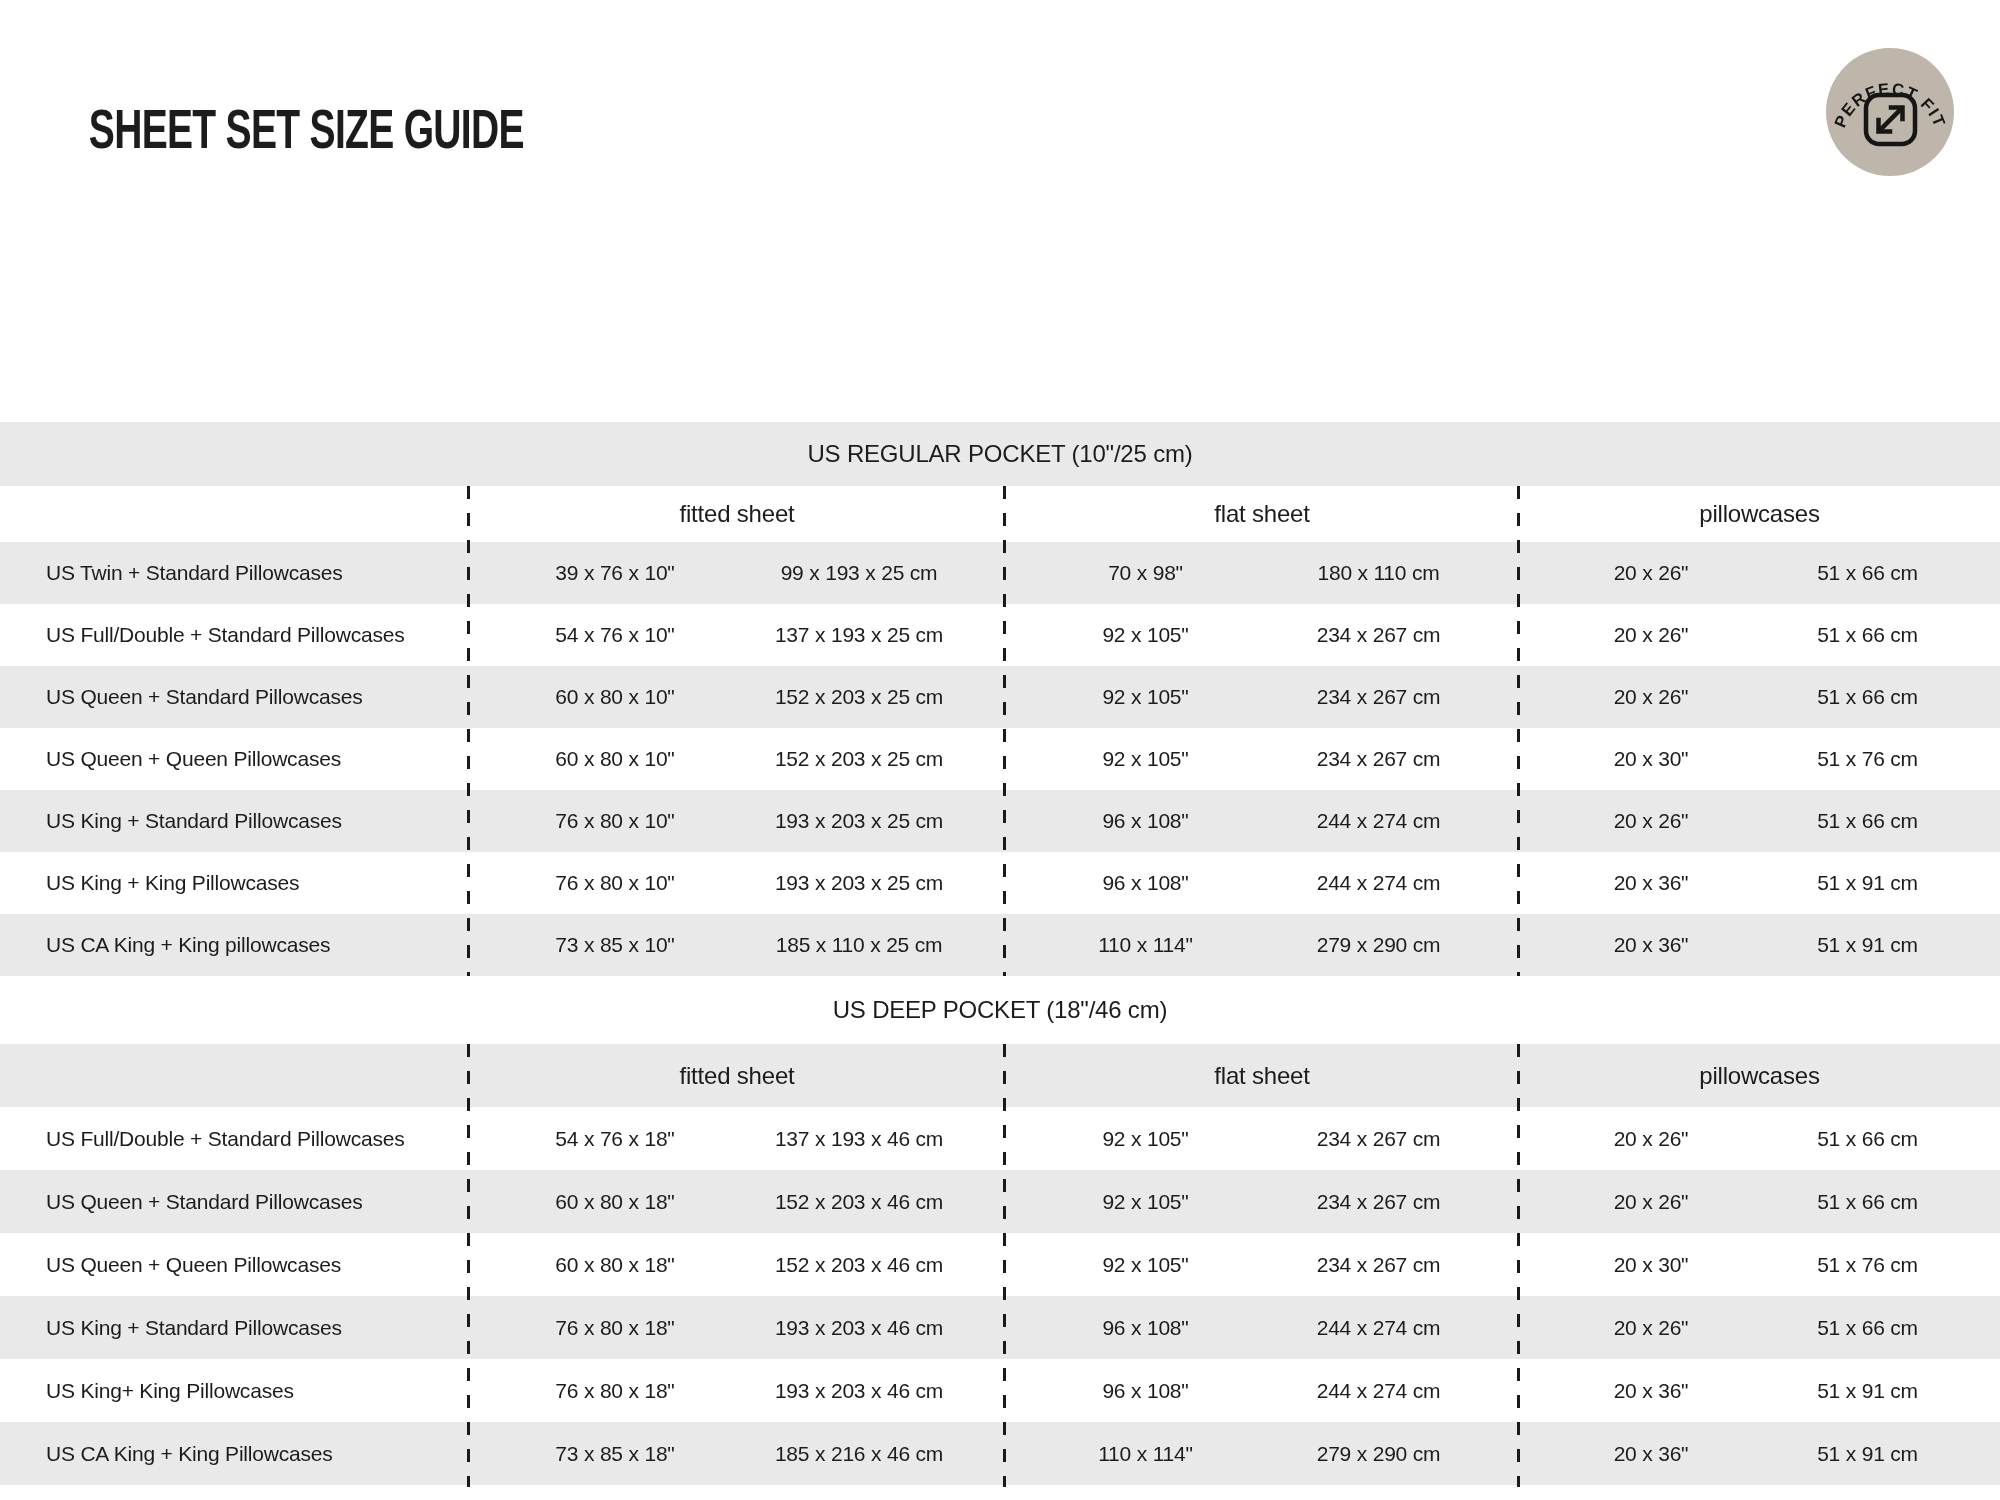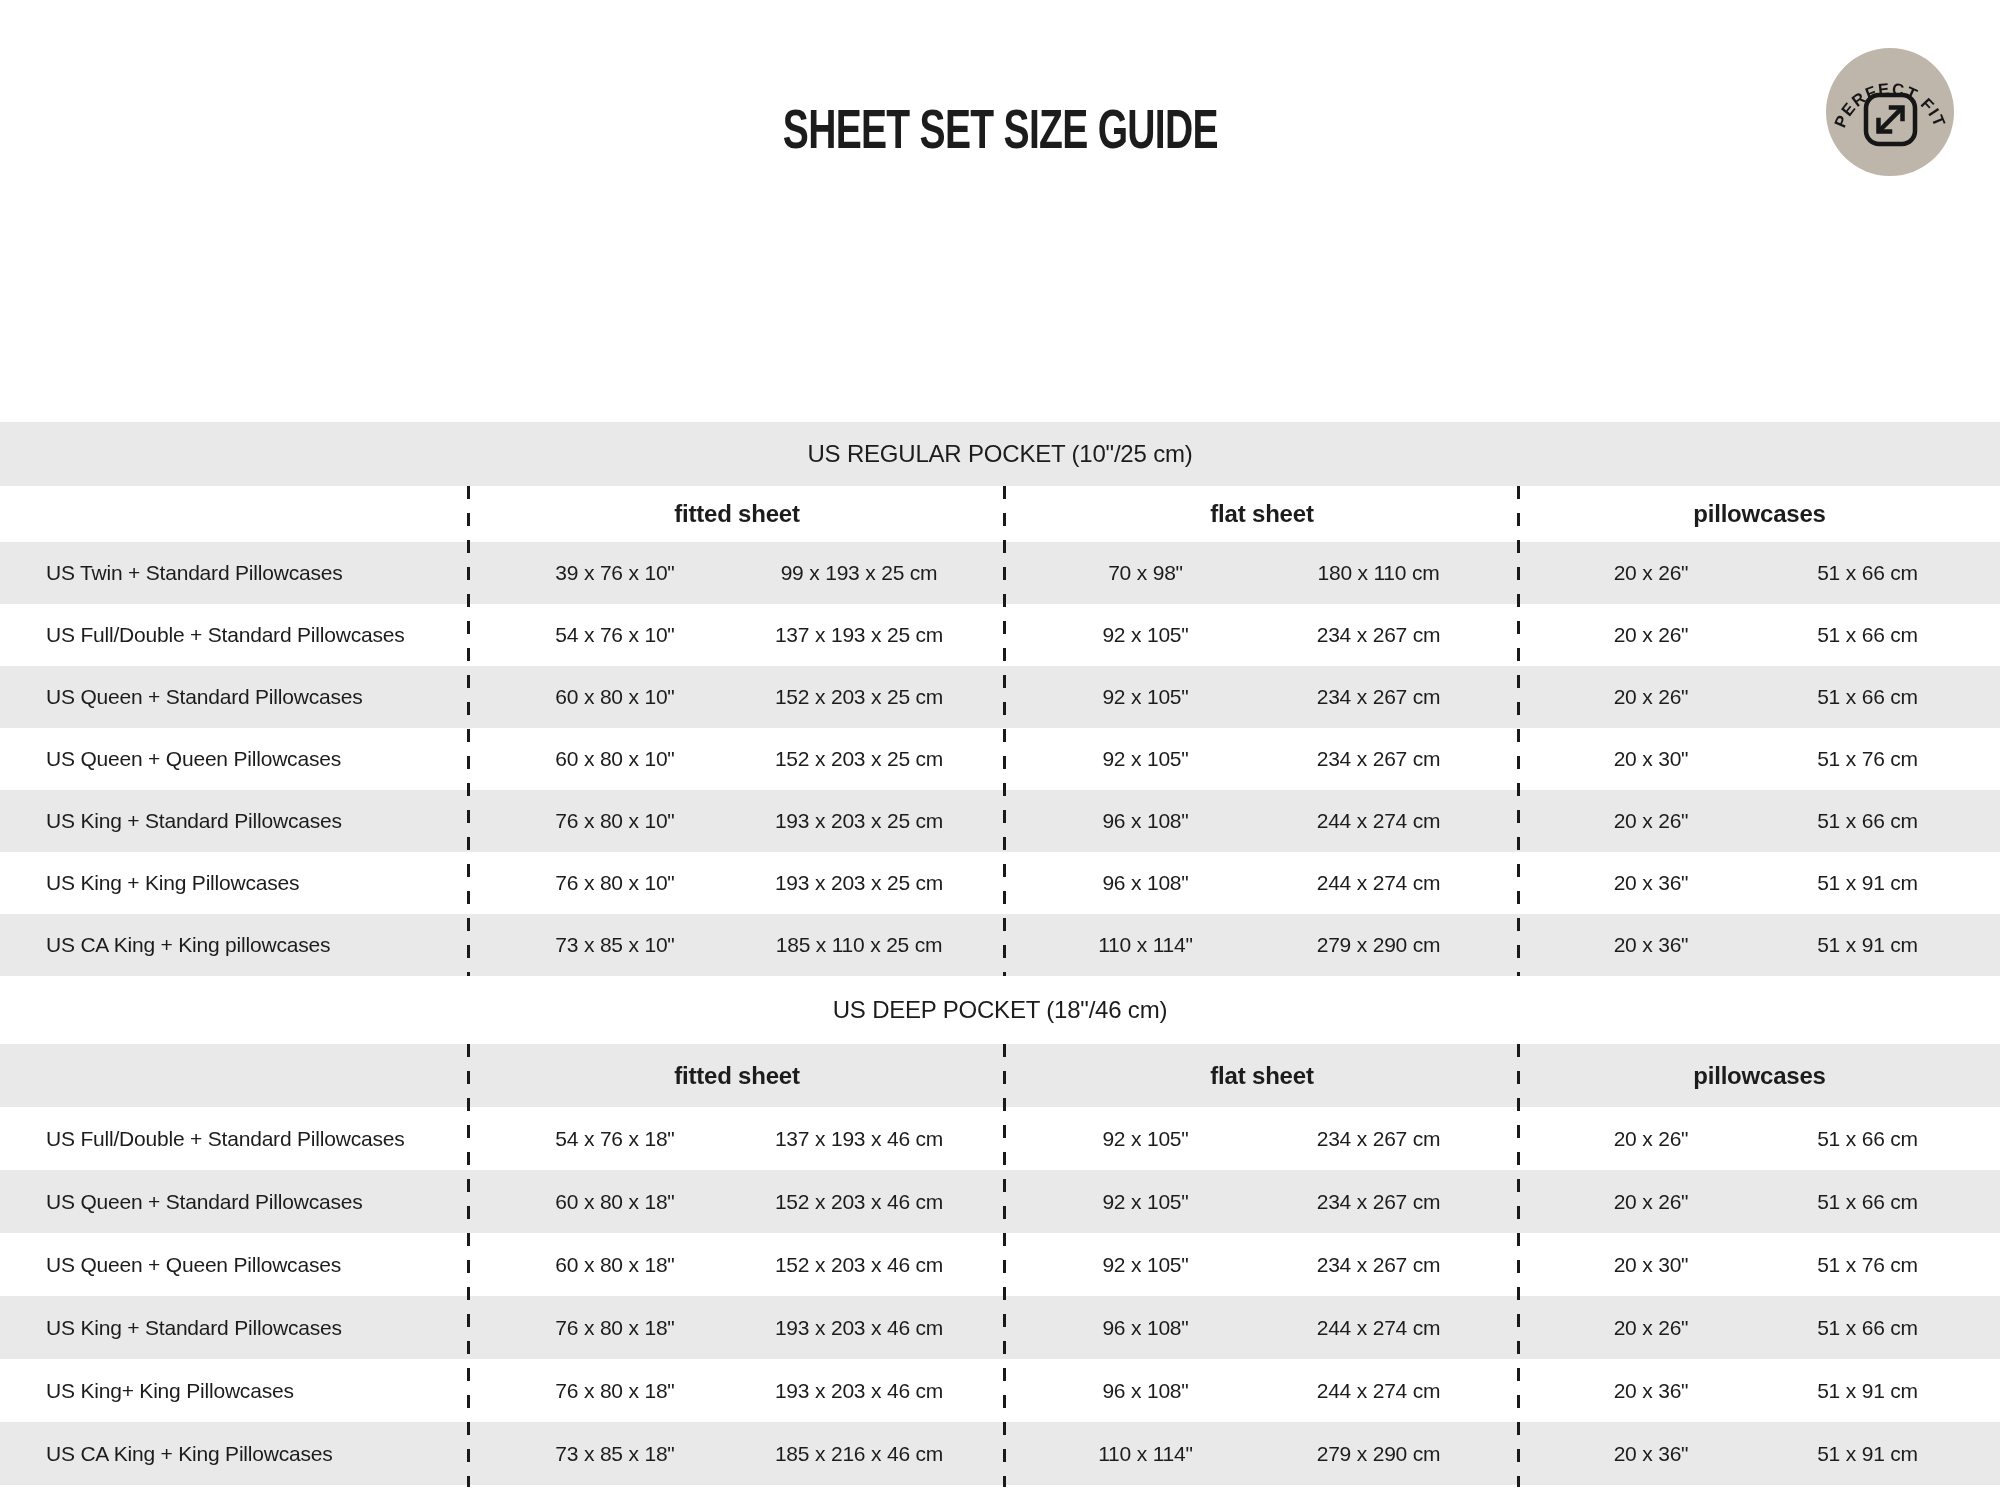--- a/index.html
+++ b/index.html
@@ -12,21 +12,21 @@
   *{margin:0;padding:0;box-sizing:border-box;}
   html,body{width:2000px;height:1500px;}
   body{
     background:#ffffff;
     overflow:hidden;
     position:relative;
     font-family:"Liberation Sans", sans-serif;
     color:var(--text);
   }
   
-  .page-header{height:422px;position:relative;text-align:center;}
+  .page-header{height:422px;position:relative;}
   .page-title{
     display:inline-block;
     margin-top:102px;
     font-size:55px;
     line-height:55px;
     font-weight:700;
     letter-spacing:-1px;
     transform:scaleX(0.71);
     transform-origin:center;
     white-space:nowrap;
@@ -89,21 +89,21 @@
   .table-0 .thead{height:56px;background:#ffffff;}
   .table-1 .thead{height:63px;background:var(--stripe);}
   .table-0 .trow{height:62px;}
   .table-1 .trow{height:63px;}
   .table-0 .trow:nth-child(odd){background:var(--stripe);}
   .table-1 .trow:nth-child(even){background:var(--stripe);}
   .hcell{
     grid-column:span 2;
     text-align:center;
     font-size:24px;
-    font-weight:700;
+    font-weight:400;
     letter-spacing:-0.2px;
   }
   .cell{
     font-size:21px;
     letter-spacing:-0.2px;
     text-align:center;
     white-space:nowrap;
   }
   .clabel{text-align:left;padding-left:46px;}
   .cin{transform:translateX(12px);}

